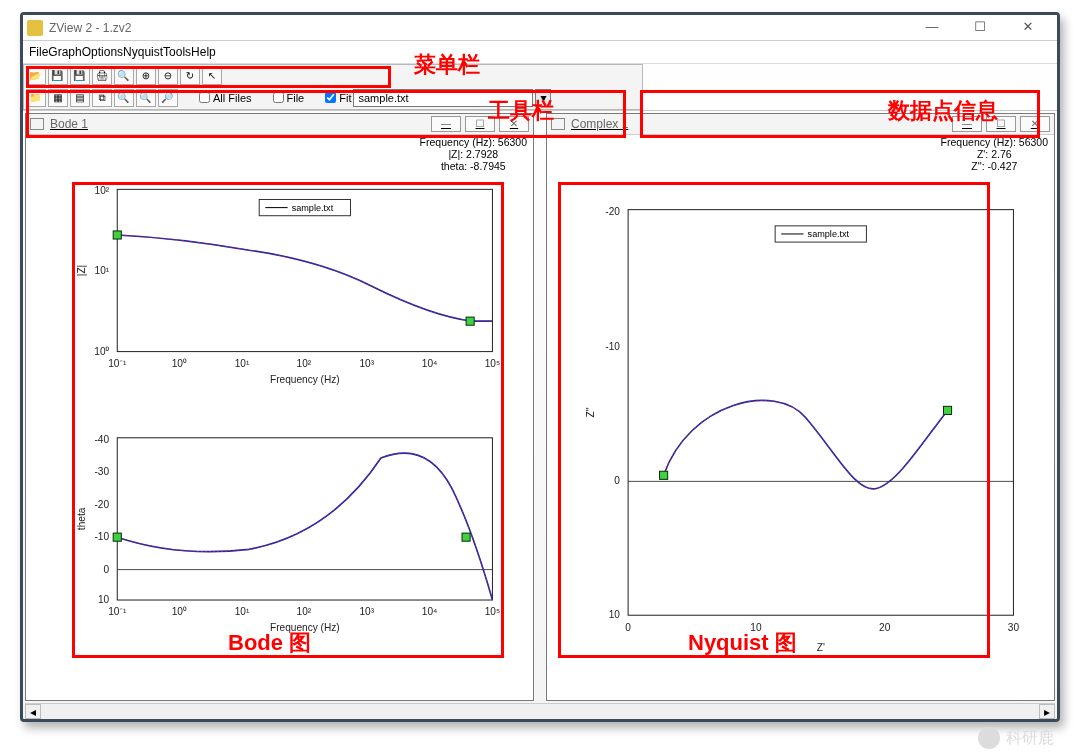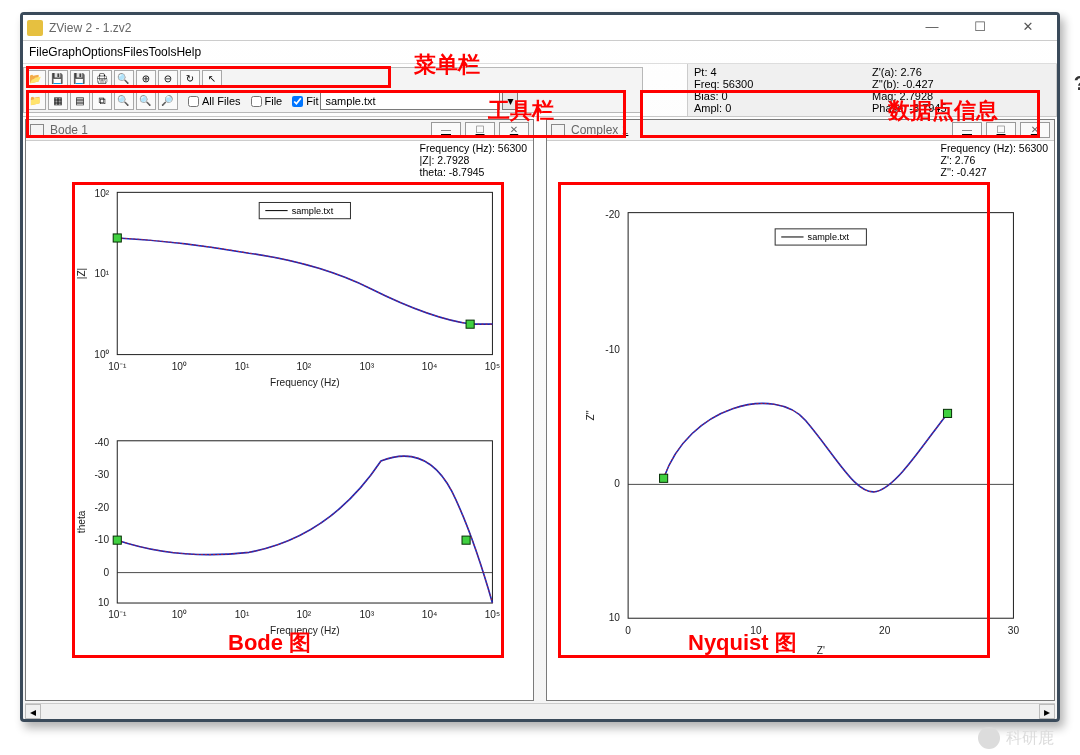--- a/index.html
+++ b/index.html
@@ -27,22 +27,22 @@
 .menubar span { cursor: pointer; }
 
 .toolbar-wrap { display: flex; align-items: center; border-bottom: 1px solid #c8c8c8; }
 .toolbar { display: flex; flex-wrap: wrap; width: 620px;
            border: 1px solid #b8b8b8; background: #f4f4f4; }
 .tool-row { display: flex; align-items: center; height: 22px; width: 100%;
             gap: 2px; padding: 0 2px; }
 .tool-btn { width: 20px; height: 18px; border: 1px solid #a8a8a8;
             background: #fafafa; font-size: 10px; text-align: center;
             line-height: 16px; cursor: pointer; }
-.chk { display: flex; align-items: center; gap: 3px; font-size: 11px;
-       margin-left: 8px; }
+.chk { display: flex; align-items: flex-start; gap: 3px; font-size: 11px;
+       margin-left: 19px; }
 .chk input { width: 11px; height: 11px; }
 .file-input { border: 1px solid #7a7a7a; background: #fff; height: 18px;
               padding: 0 4px; font-size: 11px; width: 180px; }
 .dropdown-arrow { width: 16px; height: 18px; border: 1px solid #7a7a7a;
                   background: #e8e8e8; text-align: center; line-height: 16px; }
 
 .info-panel { margin-left: auto; width: 370px;
               display: grid; grid-template-columns: 1fr 1fr;
               font-size: 11px; padding: 2px 6px;
               background: #f0f0f0; border-left: 1px solid #ccc;
@@ -59,21 +59,21 @@
                 border-bottom: 1px solid #ccc; padding: 2px 4px;
                 color: #666; }
 .subwin-title .icon { width: 14px; height: 12px;
                       border: 1px solid #888; margin-right: 6px; }
 .subwin-title .spacer { flex: 1; }
 .sub-btn { width: 30px; height: 16px; border: 1px solid #999;
            margin-left: 4px; text-align: center; line-height: 14px;
            font-size: 10px; cursor: pointer; background: #fafafa; }
 .plotbox { flex: 1; position: relative; }
 .info-strip { position: absolute; top: 0; right: 2px;
-              font-size: 10.5px; text-align: left; line-height: 1.15;
+              font-size: 10.5px; text-align: center; line-height: 1.15;
               padding: 1px 4px; z-index: 2; }
 svg.plot { width: 100%; height: 100%; display: block; }
 
 .hscroll { position: absolute; bottom: 0; left: 2px; right: 2px;
            height: 16px; background: #f0f0f0;
            border-top: 1px solid #ccc; display: flex; }
 .hscroll .arrow { width: 16px; text-align: center; border: 1px solid #bbb; }
 .hscroll .track { flex: 1; }
 
 .anno { position: absolute; border: 3px solid #f00; pointer-events: none; }
@@ -108,21 +108,21 @@
       <div class="win-btn">—</div>
       <div class="win-btn">☐</div>
       <div class="win-btn">✕</div>
     </div>
   </div>
 
   <div class="menubar">
     <span>File</span>
     <span>Graph</span>
     <span>Options</span>
-    <span>Files</span>
+    <span>Nyquist</span>
     <span>Tools</span>
     <span>Help</span>
   </div>
 
   <div class="toolbar-wrap">
     <div class="toolbar">
       <div class="tool-row">
         <div class="tool-btn">📂</div>
         <div class="tool-btn">💾</div>
         <div class="tool-btn">💾</div>
@@ -150,31 +150,20 @@
             <span>File</span>
         </label>
         <label class="chk">
           <input type="checkbox" checked="" style="">
             <span>Fit</span>
         </label>
         <input class="file-input" value="sample.txt" style="">
         <div class="dropdown-arrow">▾</div>
       </div>
     </div>
-    <div class="info-panel">
-      <div class="ln">Pt: 4</div>
-      <div class="ln">Z'(a): 2.76</div>
-      <div class="ln">Freq: 56300</div>
-      <div class="ln">Z''(b): -0.427</div>
-      <div class="ln">Bias: 0</div>
-      <div class="ln">Mag: 2.7928</div>
-      <div class="ln">Ampl: 0</div>
-      <div class="ln">Phase: -8.7945</div>
-      <div class="help-btn">?</div>
-    </div>
   </div>
 
   <div class="workarea">
 
     <div class="subwin">
       <div class="subwin-title">
         <div class="icon"></div>
         <span>Bode 1</span>
         <div class="spacer"></div>
         <div class="sub-btn">—</div>

